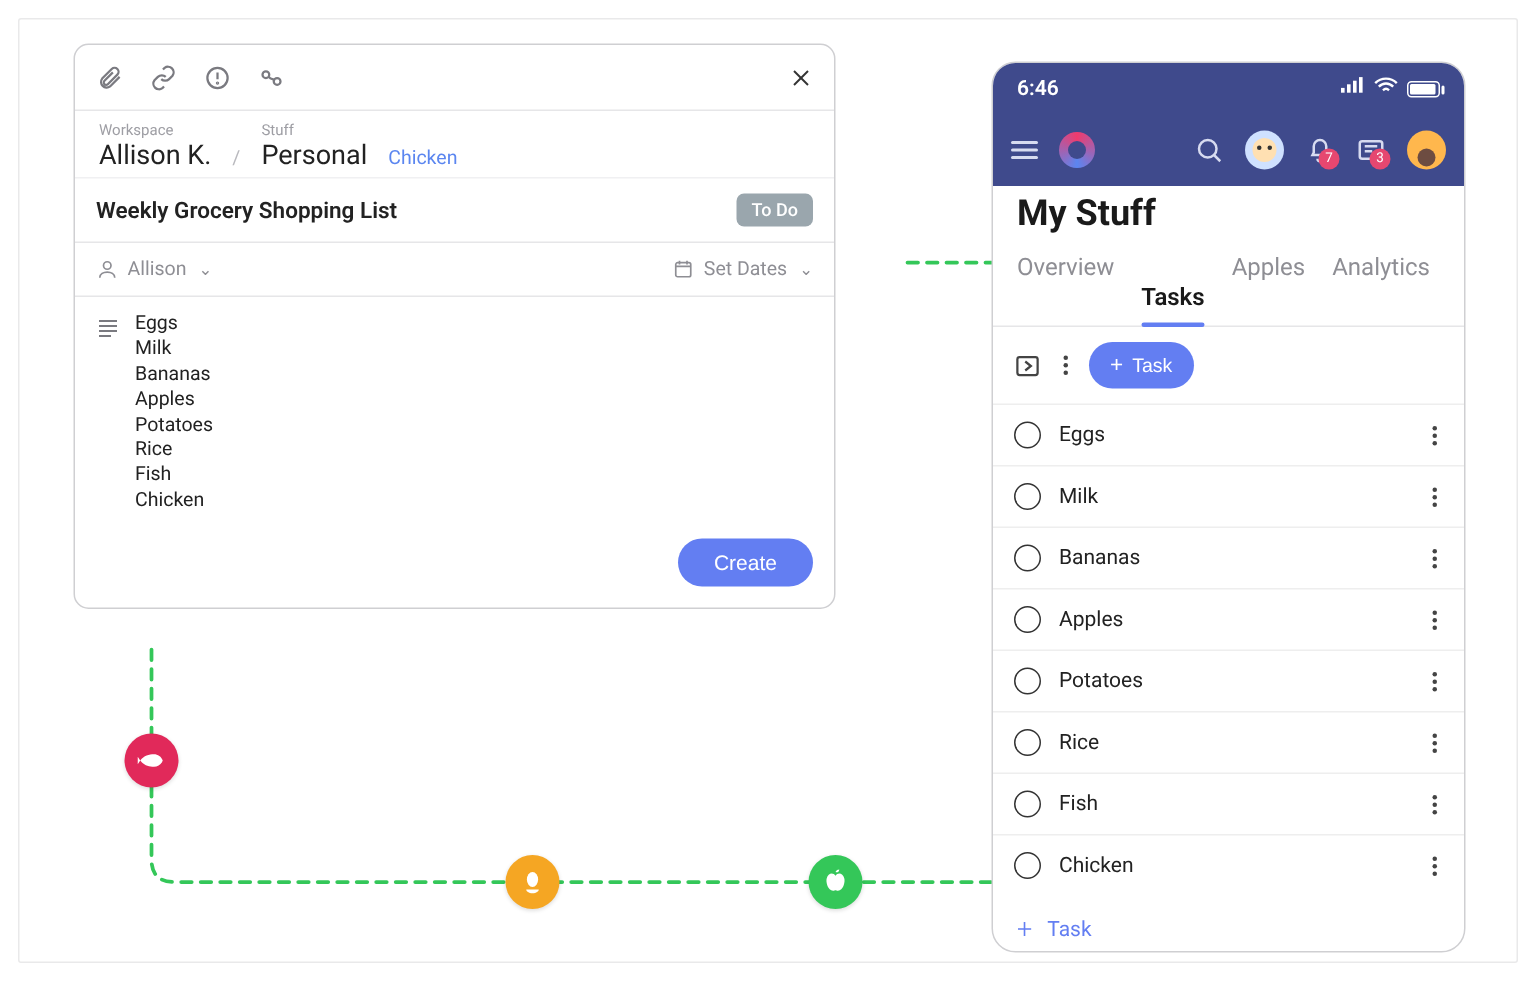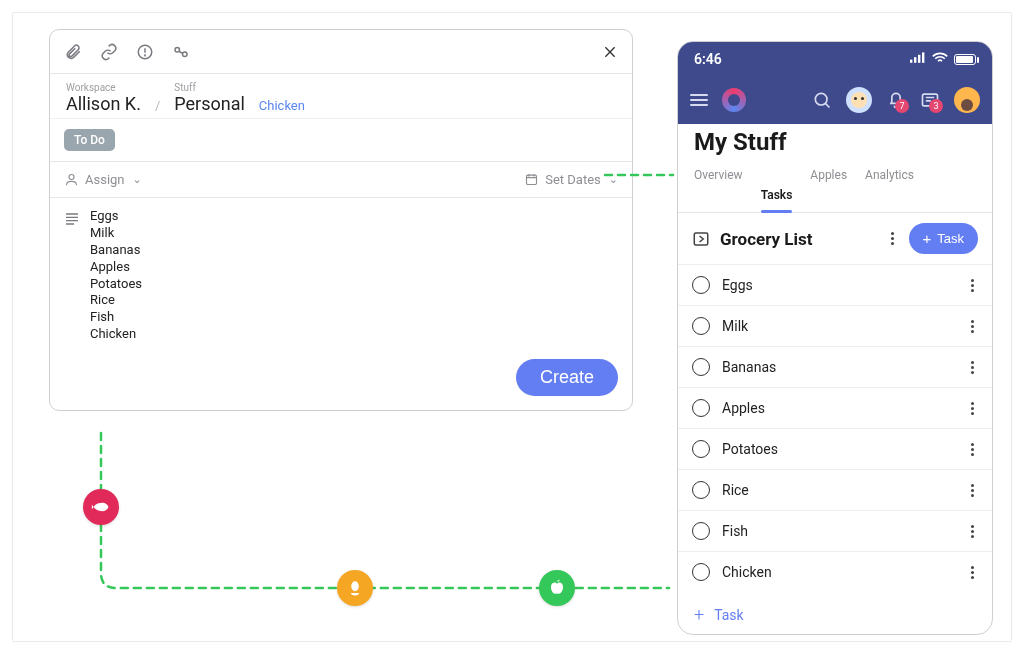--- a/index.html
+++ b/index.html
@@ -16,21 +16,21 @@
     left: 12px; top: 12px; right: 12px; bottom: 12px;
     border: 1px solid #e9e9ea;
     border-radius: 2px;
     background: #fff;
   }
 
   
   .editor {
     position: absolute;
     left: 36px; top: 16px;
-    width: 584px;
+    width: 508px;
     border: 1px solid #cfcfd2;
     border-radius: 10px;
     background: #fff;
     overflow: hidden;
   }
   .editor-header {
     height: 44px;
     display: flex;
     align-items: center;
     padding: 0 14px;
@@ -101,21 +101,21 @@
 
   .editor-footer {
     display: flex;
     justify-content: flex-end;
     padding: 10px 14px 14px;
   }
   .create-btn {
     background: #637ef2;
     color: #fff;
     border: none;
-    font-size: 18px;
+    font-size: 14px;
     font-weight: 500;
     padding: 8px 24px;
     border-radius: 999px;
     cursor: pointer;
   }
 
   
   .connector {
     position: absolute;
     left: 0; top: 0;
@@ -136,21 +136,21 @@
     border-radius: 50%;
     display: flex; align-items: center; justify-content: center;
     color: #fff;
     box-shadow: 0 1px 3px rgba(0,0,0,0.15);
   }
   .node svg { width: 20px; height: 20px; }
 
   
   .phone {
     position: absolute;
-    left: 664px; top: 28px;
+    left: 648px; top: 28px;
     width: 316px;
     height: 594px;
     border: 1.5px solid #cfcfd2;
     border-radius: 16px;
     background: #fff;
     overflow: hidden;
   }
   .statusbar {
     height: 34px;
     background: #3f4a8c;
@@ -227,21 +227,21 @@
     padding: 4px 16px 4px;
     font-size: 24px;
     font-weight: 700;
     color: #1a1a1a;
   }
   .tabs {
     display: flex;
     gap: 18px;
     padding: 0 16px;
     border-bottom: 1px solid #e6e6e8;
-    font-size: 12px;
+    font-size: 16px;
   }
   .tab {
     padding: 8px 0 10px;
     color: #8e8e94;
     cursor: pointer;
     position: relative;
   }
   .tab.active {
     color: #1a1a1a;
     font-weight: 600;
@@ -367,30 +367,31 @@
       </div>
       <span class="bc-slash">/</span>
       <div class="bc-block">
         <div class="bc-label">Stuff</div>
         <div class="bc-value">Personal</div>
       </div>
       <span class="bc-change">Chicken</span>
     </div>
 
     <div class="editor-title-row">
+      <div class="editor-title">Weekly Grocery Shopping List</div>
       <div class="status-pill">To Do</div>
     </div>
 
     <div class="editor-actions">
       <div class="act">
         <svg viewBox="0 0 24 24" fill="none" stroke="currentColor" stroke-width="1.8">
             <circle cx="12" cy="8" r="4"></circle>
             <path d="M4 21c0-4 4-6 8-6s8 2 8 6"></path>
           </svg>
-        <span>Assign</span>
+        <span>Allison</span>
         <span class="chev">⌄</span>
       </div>
       <div class="spacer"></div>
       <div class="act">
         <svg viewBox="0 0 24 24" fill="none" stroke="currentColor" stroke-width="1.8">
             <rect x="4" y="5" width="16" height="15" rx="2"></rect>
             <line x1="4" y1="9" x2="20" y2="9"></line>
             <line x1="8" y1="3" x2="8" y2="7"></line>
             <line x1="16" y1="3" x2="16" y2="7"></line>
           </svg>
@@ -527,21 +528,20 @@
       <div class="tab">Analytics</div>
     </div>
 
     <div class="list-header">
       <span class="title-icon">
         <svg viewBox="0 0 24 24" fill="none" stroke="currentColor" stroke-width="2">
             <rect x="3" y="4" width="18" height="16" rx="2"></rect>
             <path d="M10 8l5 4-5 4"></path>
           </svg>
       </span>
-      <div class="title">Grocery List</div>
       <span class="row-dots">
           <span></span>
           <span></span>
           <span></span>
         </span>
       <button class="task-pill">
         <span class="plus">+</span>
         <span>Task</span>
       </button>
     </div>

